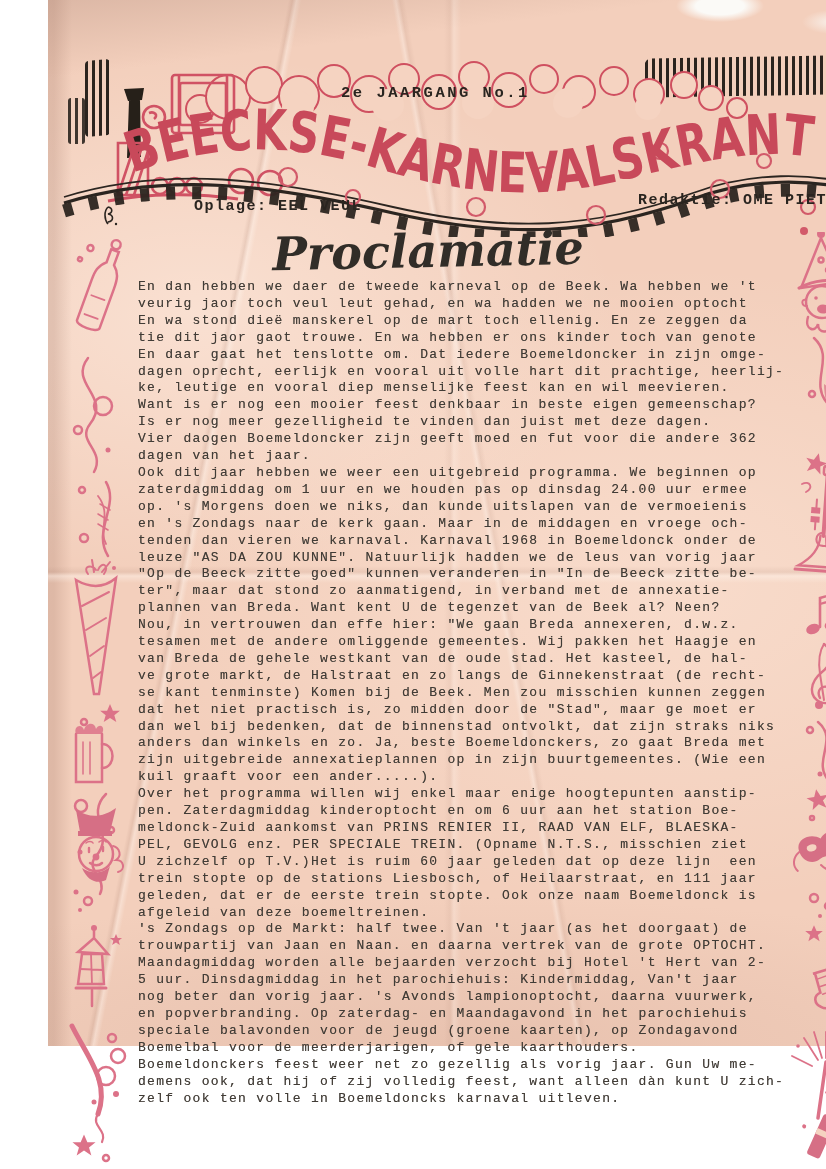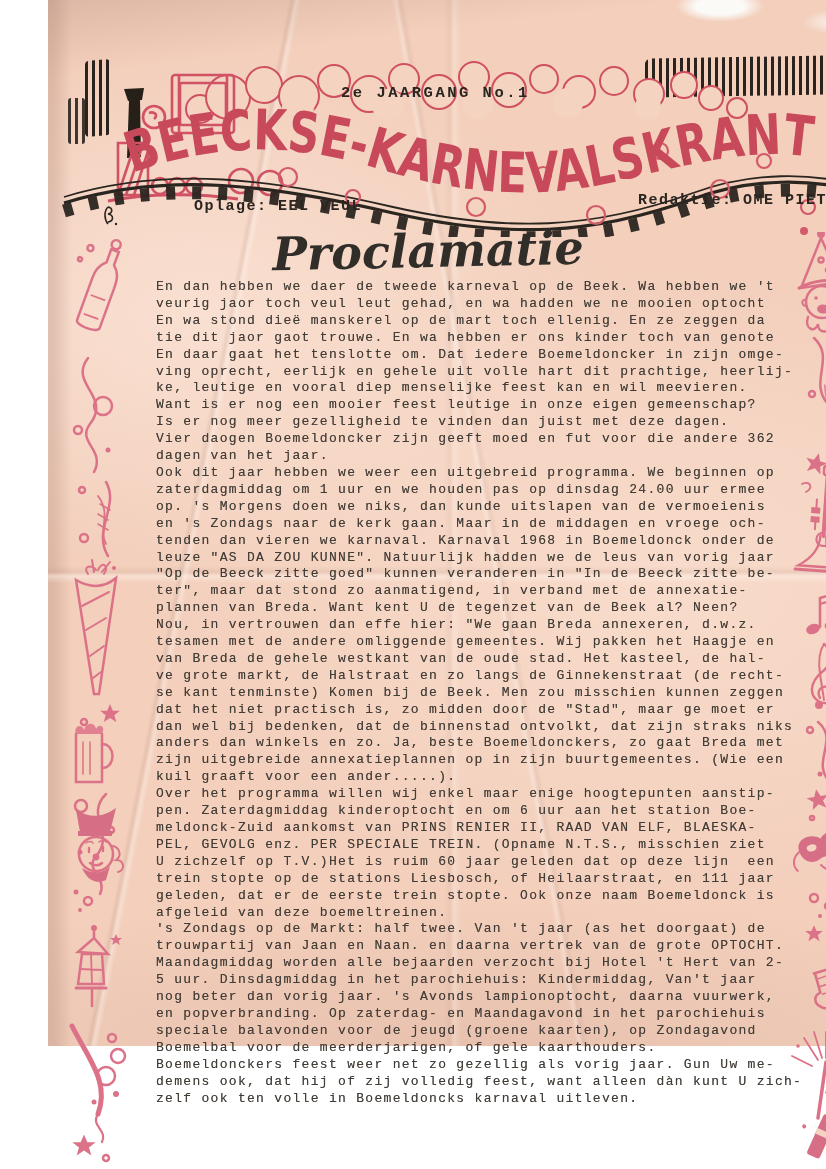--- a/index.html
+++ b/index.html
@@ -27,21 +27,21 @@
   .hatch-left{left:37px;top:60px;width:25px;height:76px;transform:skewY(-5deg);border-radius:4px;}
   .hatch-left2{left:20px;top:98px;width:17px;height:46px;opacity:.9;border-radius:3px;}
   .hatch-right{left:597px;top:57px;width:192px;height:39px;transform:rotate(-1deg);border-radius:6px;}
   .masthead{position:absolute;left:0;top:55px;}
   .mono-label{font-family:"Liberation Mono","DejaVu Sans Mono",monospace;font-weight:bold;fill:#2a2520;}
   .heading{
     position:absolute;left:0;top:224px;width:760px;margin:0;text-align:center;
     font-family:"DejaVu Serif","Liberation Serif",serif;font-style:italic;font-weight:bold;
     font-size:46px;color:#312d28;letter-spacing:0px;transform:rotate(-1.2deg);
   }
-  .bodytext{position:absolute;left:108px;top:279px;width:662px;color:#413c36;}
+  .bodytext{position:absolute;left:90px;top:279px;width:662px;color:#413c36;}
   .t-line{
     font-size:13px;line-height:16.9px;letter-spacing:1.3px;white-space:pre;
     text-shadow:0 0 .5px rgba(65,60,54,.55);
   }
   .sig{position:absolute;left:497px;top:1108px;color:#413c36;}
   .given{position:absolute;left:100px;top:1189px;color:#413c36;}
   .sig .t-line,.given .t-line{line-height:19px;}
   .border-left{position:absolute;left:6px;top:238px;}
   .border-right{position:absolute;left:736px;top:232px;}
   svg text{user-select:none;}
@@ -144,23 +144,23 @@
   </svg>
 
   <h1 class="heading">Proclamatie</h1>
 
   <div class="bodytext">
       <div class="t-line">En dan hebben we daer de tweede karneval op de Beek. Wa hebben we 't</div>
       <div class="t-line">veurig jaor toch veul leut gehad, en wa hadden we ne mooien optocht</div>
       <div class="t-line">En wa stond dieë manskerel op de mart toch ellenig. En ze zeggen da</div>
       <div class="t-line">tie dit jaor gaot trouwe. En wa hebben er ons kinder toch van genote</div>
       <div class="t-line">En daar gaat het tenslotte om. Dat iedere Boemeldoncker in zijn omge-</div>
-      <div class="t-line">ving oprecht, eerlijk en gehele uit volle hart dit prachtige, heerlij-</div>
+      <div class="t-line">dagen oprecht, eerlijk en vooral uit volle hart dit prachtige, heerlij-</div>
       <div class="t-line">ke, leutige en vooral diep menselijke feest kan en wil meevieren.</div>
-      <div class="t-line">Want is er nog een mooier feest leutige in onze eigen gemeenschap?</div>
+      <div class="t-line">Want is er nog een mooier feest denkbaar in beste eigen gemeenschap?</div>
       <div class="t-line">Is er nog meer gezelligheid te vinden dan juist met deze dagen.</div>
       <div class="t-line">Vier daogen Boemeldoncker zijn geeft moed en fut voor die andere 362</div>
       <div class="t-line">dagen van het jaar.</div>
       <div class="t-line">Ook dit jaar hebben we weer een uitgebreid programma. We beginnen op</div>
       <div class="t-line">zaterdagmiddag om 1 uur en we houden pas op dinsdag 24.00 uur ermee</div>
       <div class="t-line">op. 's Morgens doen we niks, dan kunde uitslapen van de vermoeienis</div>
       <div class="t-line">en 's Zondags naar de kerk gaan. Maar in de middagen en vroege och-</div>
       <div class="t-line">tenden dan vieren we karnaval. Karnaval 1968 in Boemeldonck onder de</div>
       <div class="t-line">leuze "AS DA ZOU KUNNE". Natuurlijk hadden we de leus van vorig jaar</div>
       <div class="t-line">"Op de Beeck zitte goed" kunnen veranderen in "In de Beeck zitte be-</div>

